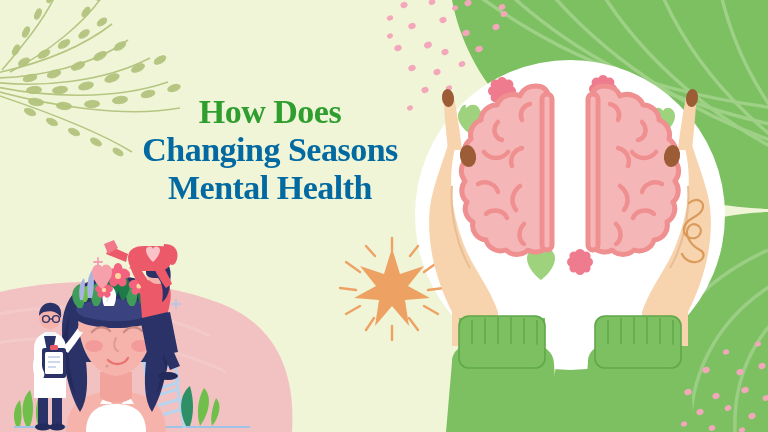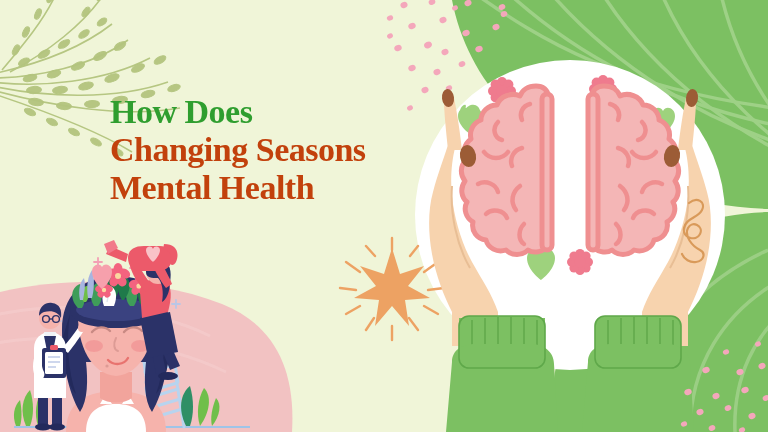--- a/index.html
+++ b/index.html
@@ -1,32 +1,32 @@
 <!DOCTYPE html>
 <html><head>
 <meta charset="utf-8">
 <style>
   html,body{margin:0;padding:0;}
   body{
     width:768px;height:432px;overflow:hidden;
     font-family:"Liberation Serif", serif;
     background:#f0f5d8;
   }
-  #stage{position:relative;width:768px;height:432px;overflow:hidden;background:#f0f5d8;}
+  #stage{position:relative;width:768px;height:432px;overflow:hidden;background:#f0f5d8;text-align:center;}
   #stage svg.layer{position:absolute;top:0;left:0;width:768px;height:432px;}
 
   .headline{
     position:absolute;left:110px;top:93px;width:320px;
     font-family:"Liberation Serif", serif;
     font-weight:bold;font-size:34px;line-height:38px;
     letter-spacing:-0.5px;
   }
   .hl-line{display:block;white-space:nowrap;}
   .hl-green{color:#2f9e2f;}
-  .hl-pink{color:#c2410c;}
+  .hl-pink{color:#0369a1;}
 </style>
 </head>
 <body>
 
 <div id="stage">
 
   <svg class="layer" viewBox="0 0 768 432">
     <defs>
       <clipPath id="clipStage">
           <rect x="0" y="0" width="768" height="432"></rect>

